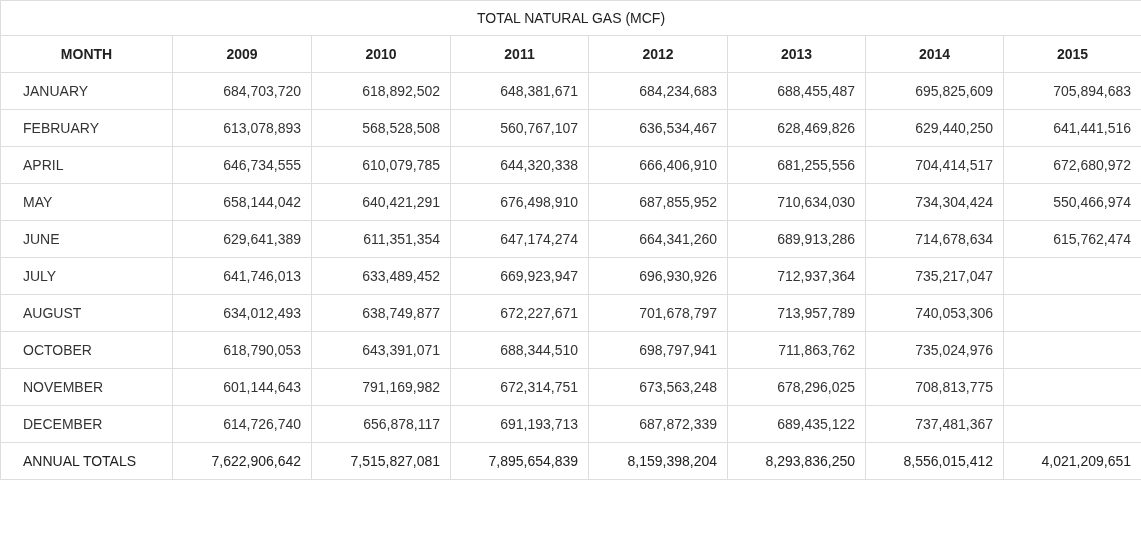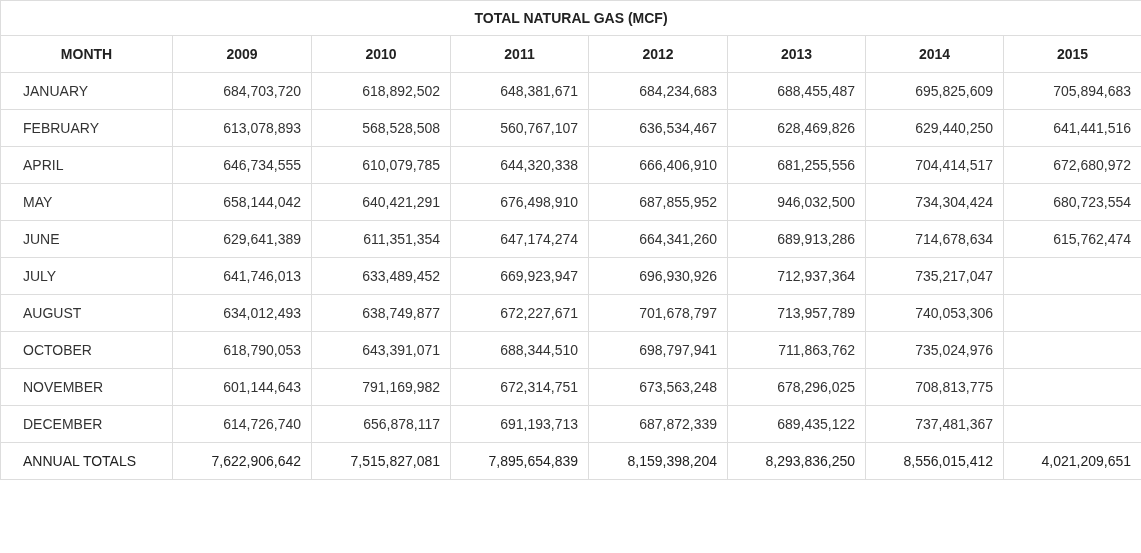--- a/index.html
+++ b/index.html
@@ -19,21 +19,21 @@
     border: 1px solid #dddddd;
     box-sizing: border-box;
     background: #ffffff;
     overflow: hidden;
     white-space: nowrap;
   }
   .title-cell {
     border-top: none;
     height: 35px;
     text-align: center;
-    font-weight: bold;
+    font-weight: normal;
     color: #222222;
     font-size: 14px;
   }
   .header-row th {
     height: 37px;
     text-align: center;
     font-weight: bold;
     color: #222222;
   }
   .data-row td, .totals-row td {
@@ -111,23 +111,23 @@
         <td class="num-cell">681,255,556</td>
         <td class="num-cell">704,414,517</td>
         <td class="num-cell">672,680,972</td>
       </tr>
       <tr class="data-row">
         <td class="month-cell">MAY</td>
         <td class="num-cell">658,144,042</td>
         <td class="num-cell">640,421,291</td>
         <td class="num-cell">676,498,910</td>
         <td class="num-cell">687,855,952</td>
-        <td class="num-cell">946,032,500</td>
+        <td class="num-cell">710,634,030</td>
         <td class="num-cell">734,304,424</td>
-        <td class="num-cell">680,723,554</td>
+        <td class="num-cell">550,466,974</td>
       </tr>
       <tr class="data-row">
         <td class="month-cell">JUNE</td>
         <td class="num-cell">629,641,389</td>
         <td class="num-cell">611,351,354</td>
         <td class="num-cell">647,174,274</td>
         <td class="num-cell">664,341,260</td>
         <td class="num-cell">689,913,286</td>
         <td class="num-cell">714,678,634</td>
         <td class="num-cell">615,762,474</td>

